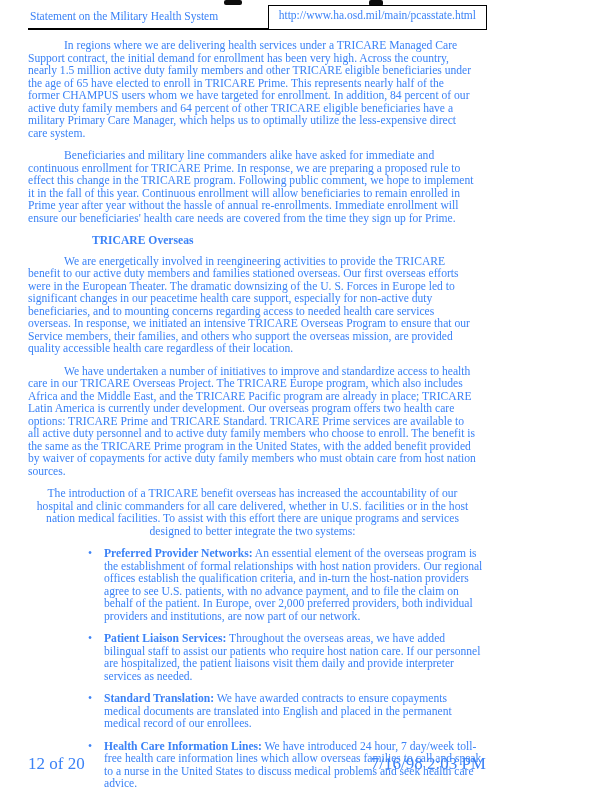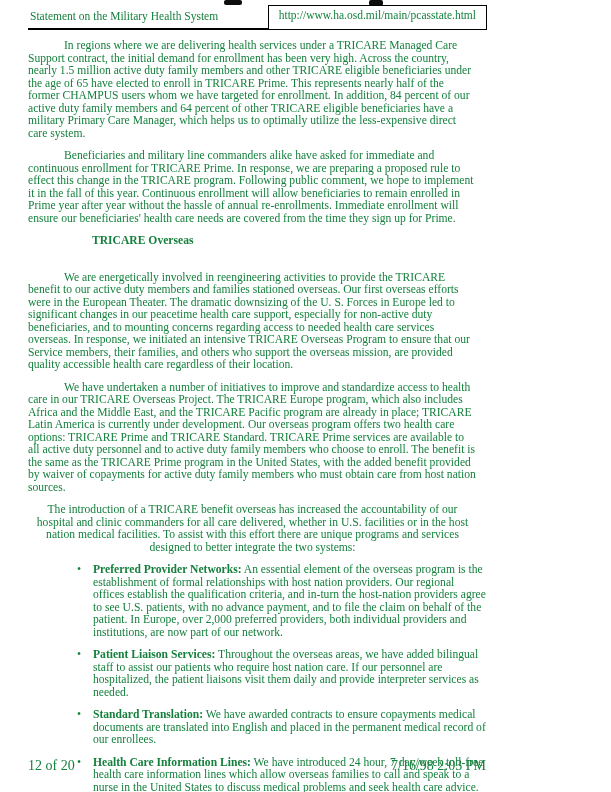--- a/index.html
+++ b/index.html
@@ -5,21 +5,21 @@
   html, body {
     margin: 0;
     padding: 0;
     background: #ffffff;
   }
   .page {
     position: relative;
     width: 513px;
     height: 792px;
     background: #ffffff;
-    color: #15803d;
+    color: #3b82f6;
     font-family: "Liberation Serif", "DejaVu Serif", serif;
     overflow: hidden;
   }
   
   .print-header {
     position: absolute;
     top: 5px;
     left: 28px;
     right: 26px;
     display: flex;
@@ -62,52 +62,52 @@
   }
   .content p {
     margin: 0 9px 10px 0;
     text-indent: 36px;
   }
   .content p.noindent {
     text-indent: 0;
     text-align: center;
   }
   .section-heading {
-    margin: 0 0 24px 64px;
+    margin: 0 0 8px 64px;
     font-size: 11.6px;
     font-weight: bold;
     line-height: 12.5px;
   }
   ul.bullets {
     margin: 0;
     padding: 0 0 0 64px;
     list-style: none;
   }
   ul.bullets li {
     position: relative;
-    margin: 0 0 10px 1px;
+    margin: 0 0 10px 12px;
   }
   ul.bullets li::before {
     content: "\2022";
     position: absolute;
     left: -16px;
     top: 0;
   }
   .bullet-label {
     font-weight: bold;
   }
   
   .print-footer {
     position: absolute;
     left: 28px;
     right: 27px;
     bottom: 18px;
     display: flex;
     justify-content: space-between;
-    font-size: 14px;
+    font-size: 17px;
   }
 </style>
 </head>
 <body>
 
 <div class="page">
 
   <span class="artifact a1"></span>
   <span class="artifact a2"></span>
   <span class="artifact a3"></span>

